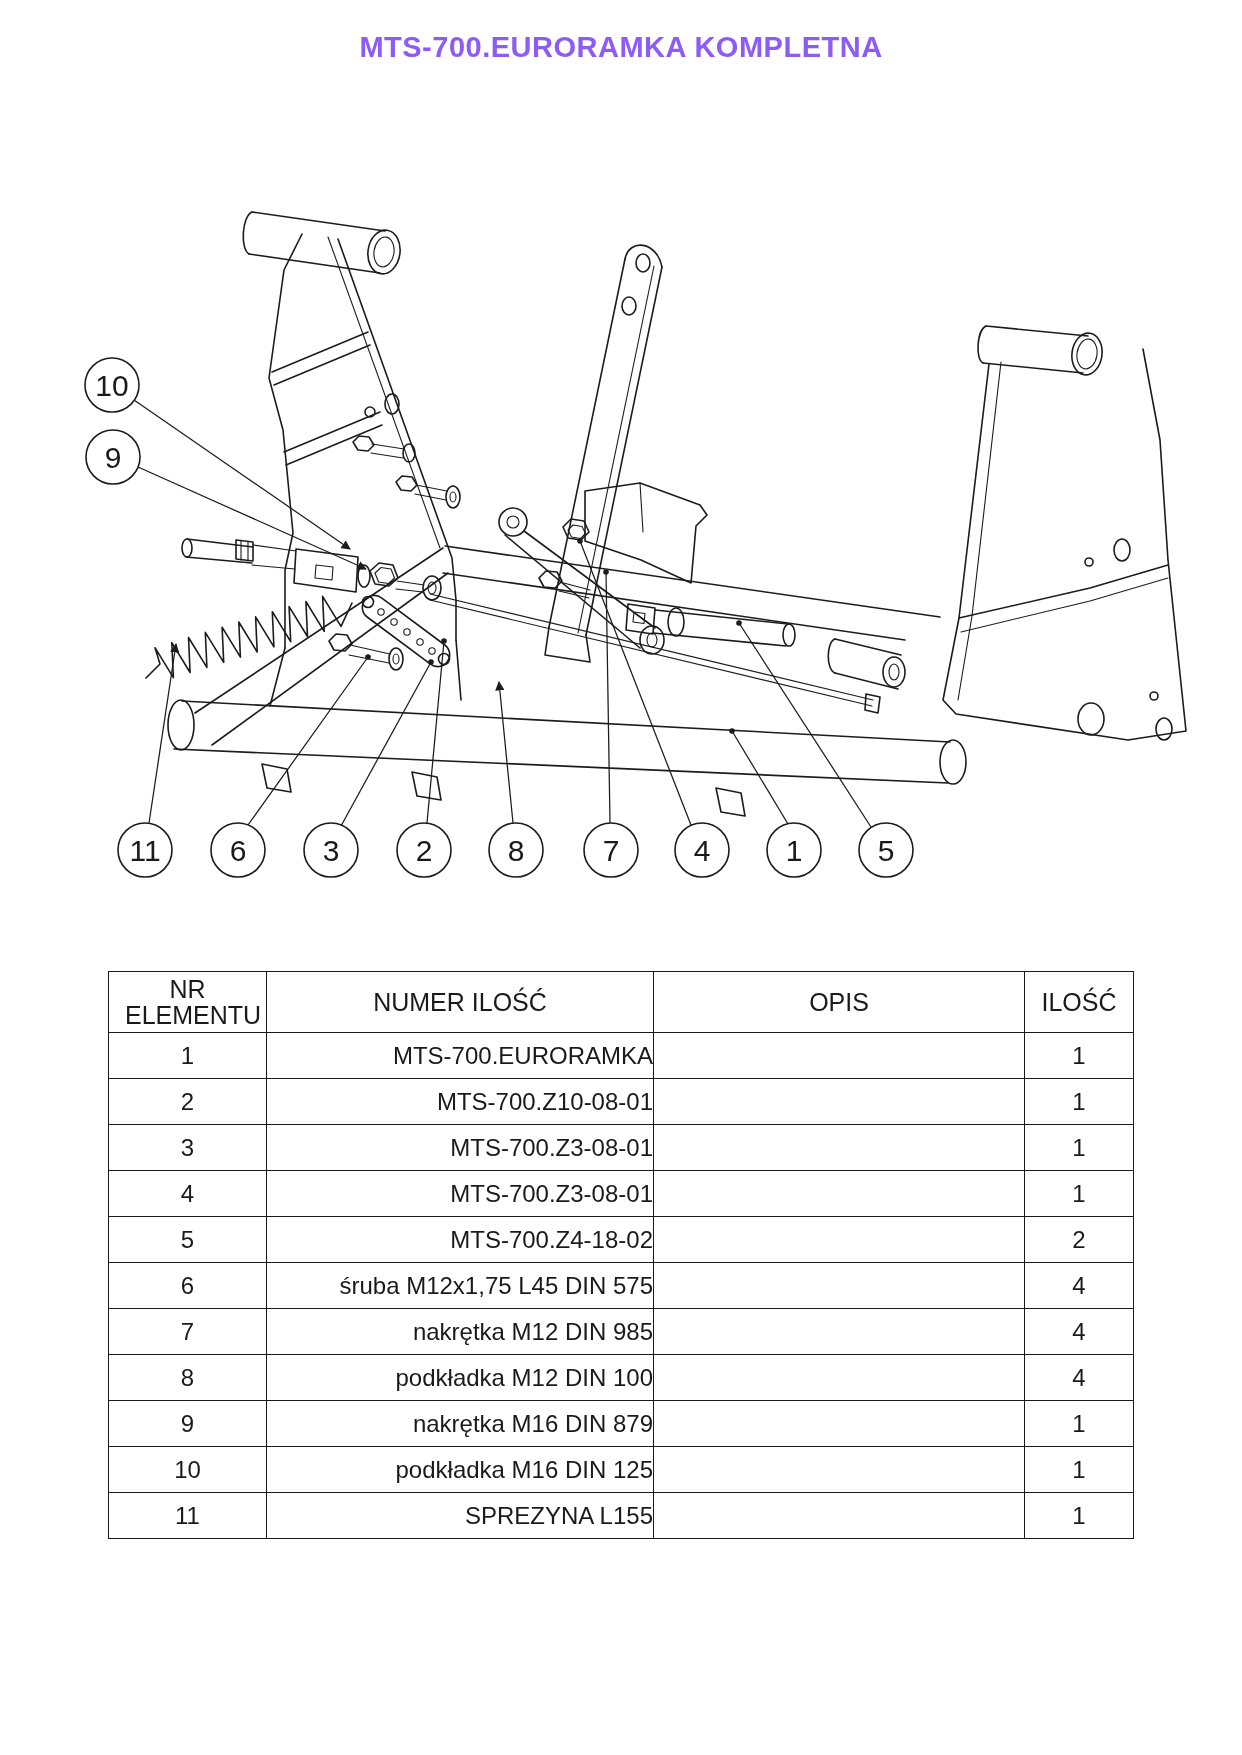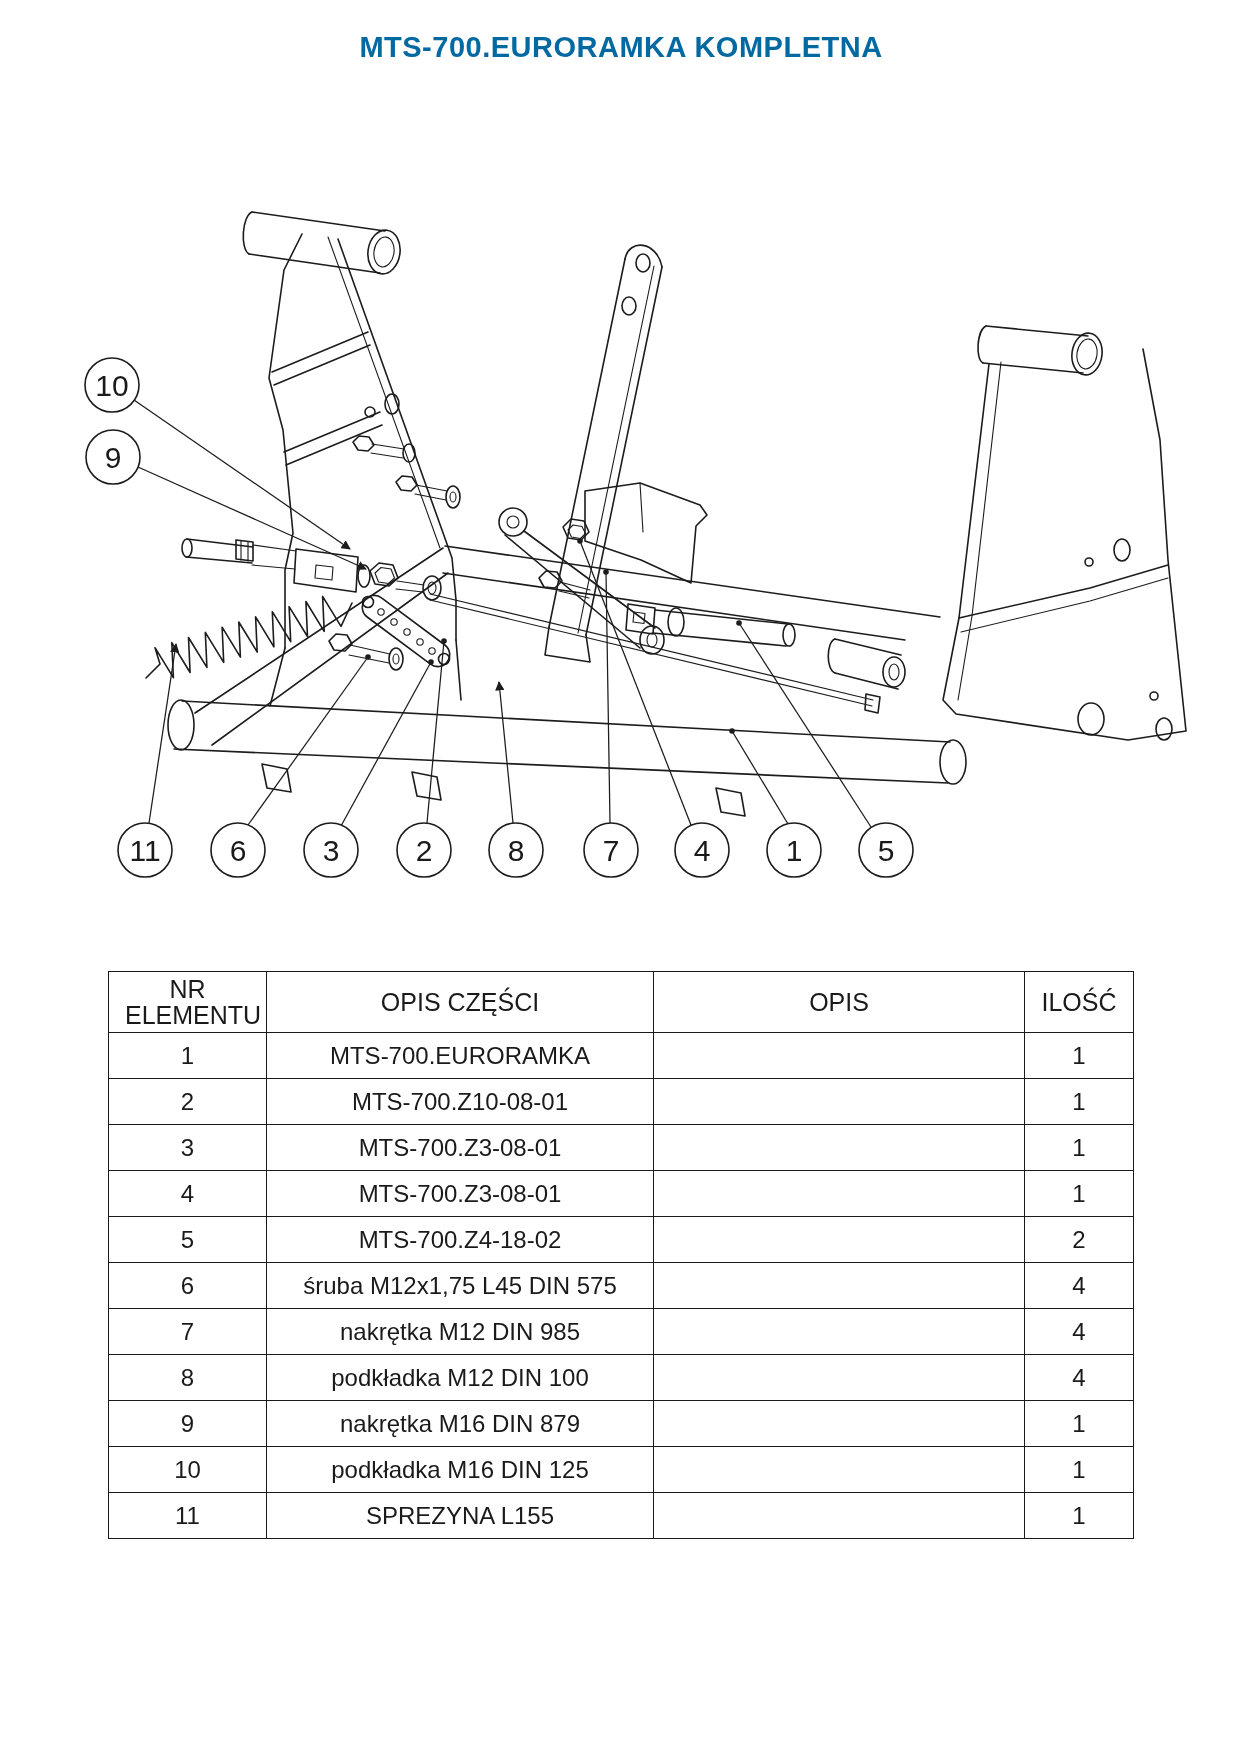--- a/index.html
+++ b/index.html
@@ -1,27 +1,27 @@
 <!DOCTYPE html>
 <html><head>
 <meta charset="utf-8">
 <style>
   html,body{margin:0;padding:0;background:#ffffff;}
   #page{position:relative;width:1242px;height:1755px;background:#ffffff;overflow:hidden;
         font-family:"Liberation Sans",sans-serif;color:#111;}
   #title{position:absolute;left:0;top:31px;width:1242px;text-align:center;
-         font-size:29px;font-weight:700;letter-spacing:.5px;color:#0369a1;}
+         font-size:29px;font-weight:700;letter-spacing:.5px;color:#8b5cf6;}
   #cad{position:absolute;left:0;top:0;}
   
   #bom{position:absolute;left:108px;top:971px;width:1025px;border-collapse:collapse;table-layout:fixed;}
   #bom td,#bom th{border:1.7px solid #1a1a1a;padding:0;font-weight:400;color:#1a1a1a;overflow:hidden;}
   #bom th{height:60px;font-size:25px;line-height:1.05;text-align:center;vertical-align:middle;}
   #bom td{height:45px;font-size:24px;vertical-align:middle;}
   .c-nr{width:158px;text-align:center;}
-  .c-numer{width:387px;text-align:center;}
+  .c-numer{width:387px;text-align:right;}
   .c-opis{width:371px;}
   .c-ilosc{width:109px;text-align:center;margin-left:23px;}
   td.c-numer{padding-left:5px;}
   .nr-head{width:125px;margin:0 auto;}
   
   .ln{fill:none;stroke:#1c1c1c;stroke-width:1.6;stroke-linecap:round;stroke-linejoin:round;}
   .th{fill:none;stroke:#1c1c1c;stroke-width:1.1;stroke-linecap:round;stroke-linejoin:round;}
   .ldr{fill:none;stroke:#1c1c1c;stroke-width:1.25;}
   .dot{fill:#1c1c1c;stroke:none;}
   .balloon{fill:#fff;stroke:#1c1c1c;stroke-width:1.6;}
@@ -253,21 +253,21 @@
         <col class="c-nr">
         <col class="c-numer">
         <col class="c-opis">
         <col class="c-ilosc">
       </colgroup>
     <thead>
       <tr>
         <th class="c-nr">
             <div class="nr-head">NR ELEMENTU</div>
           </th>
-        <th class="c-numer">OPIS CZĘŚCI</th>
+        <th class="c-numer">NUMER ILOŚĆ</th>
         <th class="c-opis">OPIS</th>
         <th class="c-ilosc">ILOŚĆ</th>
       </tr>
     </thead>
     <tbody>
       <tr>
         <td class="c-nr">1</td>
         <td class="c-numer">MTS-700.EURORAMKA</td>
         <td class="c-opis"></td>
         <td class="c-ilosc">1</td>

